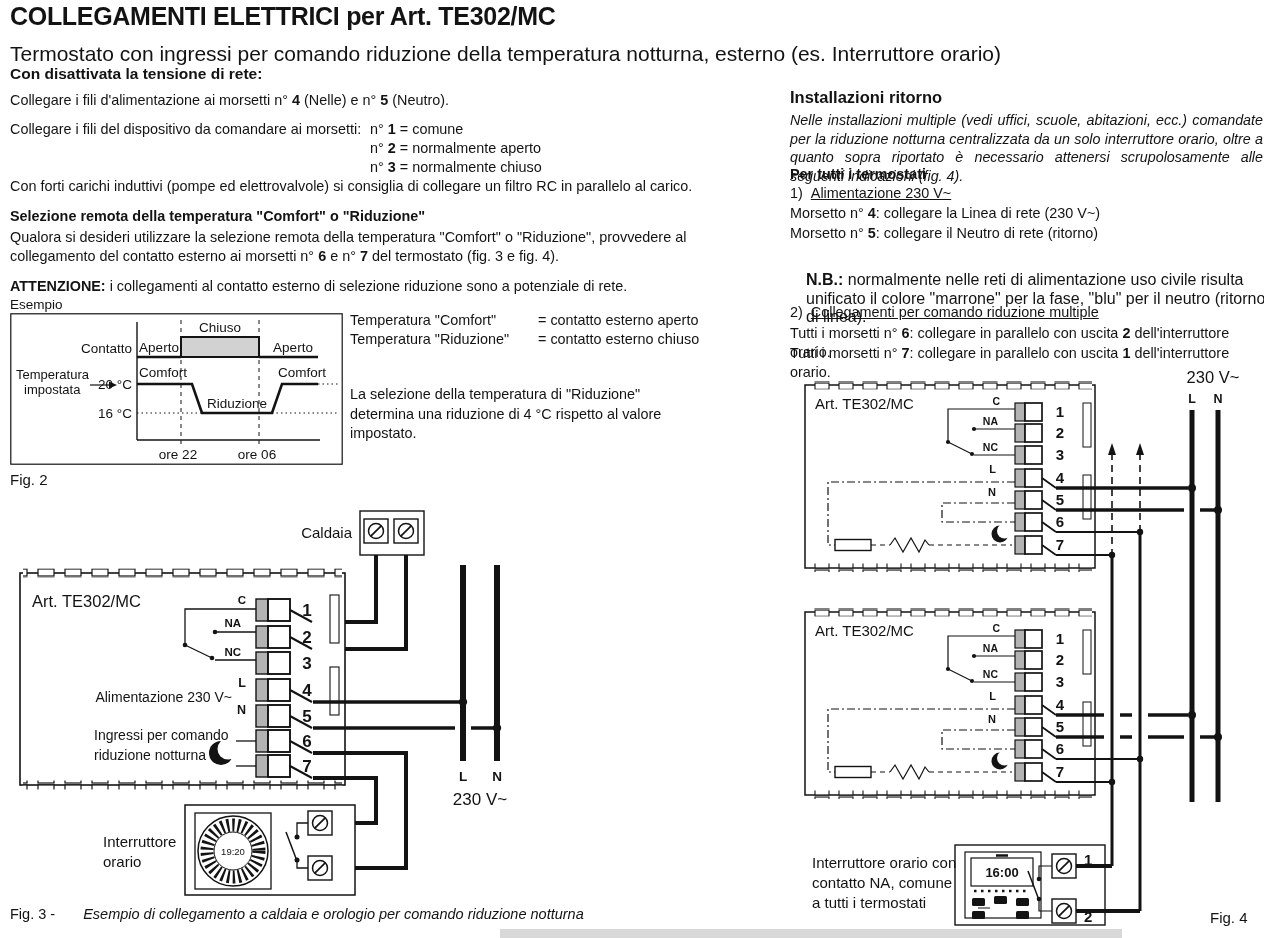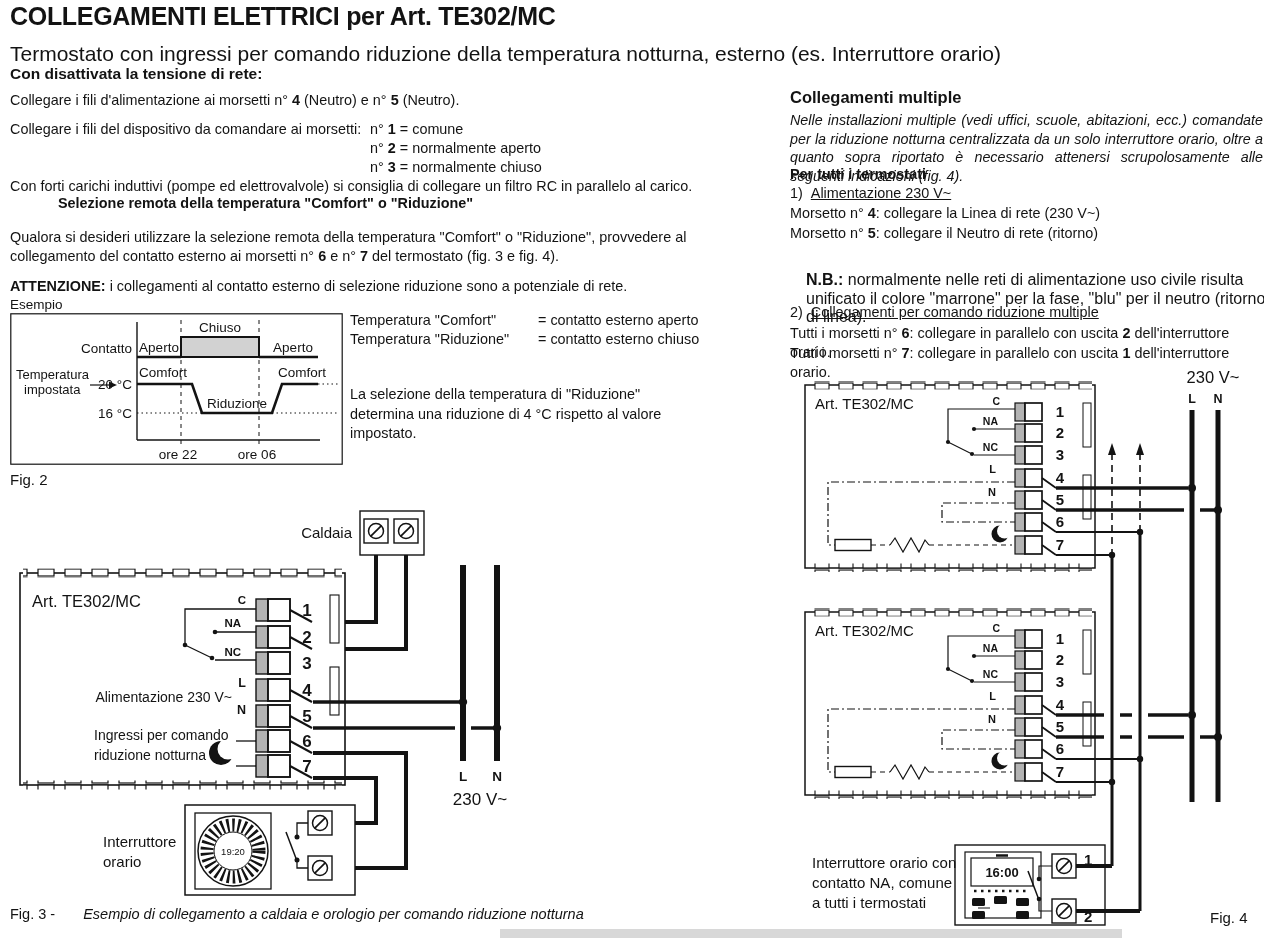--- a/index.html
+++ b/index.html
@@ -19,31 +19,31 @@
   .row2col{display:flex;}
   .row2col .c1{width:188px;}
 </style>
 </head>
 <body>
 
 <h1 class="abs" style="left:10px;top:2px;font-size:25px;letter-spacing:-0.3px;margin:0;text-align:right;">COLLEGAMENTI ELETTRICI per Art. TE302/MC</h1>
 <p class="abs" style="left:10px;top:42px;font-size:21px;margin:0;">Termostato con ingressi per comando riduzione della temperatura notturna, esterno (es. Interruttore orario)</p>
 <p class="abs b" style="left:10px;top:65px;font-size:15.5px;margin:0;text-align:center;">Con disattivata la tensione di rete:</p>
 
-<p class="abs t14" style="left:10px;top:91px;"><span>Collegare i fili d'alimentazione ai morsetti n° </span><span class="b">4</span><span> (Neutro) e n° </span><span class="b">5</span><span> (Neutro).</span></p>
+<p class="abs t14" style="left:10px;top:91px;"><span>Collegare i fili d'alimentazione ai morsetti n° </span><span class="b">4</span><span> (Nelle) e n° </span><span class="b">5</span><span> (Neutro).</span></p>
 
 <p class="abs t14" style="left:10px;top:120px;">Collegare i fili del dispositivo da comandare ai morsetti:</p>
 <div class="abs t14" style="left:370px;top:120px;">
   <div><span>n° </span><span class="b">1</span><span> = comune</span></div>
   <div><span>n° </span><span class="b">2</span><span> = normalmente aperto</span></div>
   <div><span>n° </span><span class="b">3</span><span> = normalmente chiuso</span></div>
 </div>
 
 <p class="abs t14" style="left:10px;top:177px;width:700px;">Con forti carichi induttivi (pompe ed elettrovalvole) si consiglia di collegare un filtro RC in parallelo al carico.</p>
-<p class="abs t14 b" style="left:10px;top:194px;margin-left:48px;">Selezione remota della temperatura "Comfort" o "Riduzione"</p>
+<p class="abs t14 b" style="left:10px;top:207px;">Selezione remota della temperatura "Comfort" o "Riduzione"</p>
 <p class="abs t14" style="left:10px;top:228px;width:688px;"><span>Qualora si desideri utilizzare la selezione remota della temperatura "Comfort" o "Riduzione", provvedere al collegamento del contatto esterno ai morsetti n° </span><span class="b">6</span><span> e n° </span><span class="b">7</span><span> del termostato (fig. 3 e fig. 4).</span></p>
 <p class="abs t14" style="left:10px;top:277px;width:700px;"><span class="b">ATTENZIONE:</span><span> i collegamenti al contatto esterno di selezione riduzione sono a potenziale di rete.</span></p>
 <p class="abs" style="left:10px;top:297px;font-size:13.5px;margin:0;">Esempio</p>
 
 <svg class="abs" style="left:10px;top:313px;" width="333" height="152" viewBox="0 0 333 152">
   <rect x="0.8" y="0.8" width="331.4" height="150.4" fill="#fff" stroke="#131313" stroke-width="1.2"></rect>
 
   <line x1="127" y1="9" x2="127" y2="127" stroke="#131313" stroke-width="1.4"></line>
   <line x1="127" y1="127" x2="310" y2="127" stroke="#131313" stroke-width="1.4"></line>
   <line x1="171" y1="7" x2="171" y2="134" stroke="#131313" stroke-width="1" stroke-dasharray="4 4"></line>
@@ -81,21 +81,21 @@
       <span class="c1">Temperatura "Comfort"</span>
       <span>= contatto esterno aperto</span>
     </div>
   <div class="row2col">
       <span class="c1">Temperatura "Riduzione"</span>
       <span>= contatto esterno chiuso</span>
     </div>
 </div>
 <p class="abs t14" style="left:350px;top:385px;width:322px;line-height:19.5px;">La selezione della temperatura di "Riduzione" determina una riduzione di 4 °C rispetto al valore impostato.</p>
 
-<p class="abs b" style="left:790px;top:88px;font-size:16.5px;margin:0;">Collegamenti multiple</p>
+<p class="abs b" style="left:790px;top:88px;font-size:16.5px;margin:0;">Installazioni ritorno</p>
 <p class="abs just" style="left:790px;top:111px;width:473px;font-size:14.3px;line-height:18.6px;margin:0;">Nelle installazioni multiple (vedi uffici, scuole, abitazioni, ecc.) comandate per la riduzione notturna centralizzata da un solo interruttore orario, oltre a quanto sopra riportato è necessario attenersi scrupolosamente alle seguenti indicazioni (fig. 4).</p>
 <p class="abs t14 b" style="left:790px;top:165px;">Per tutti i termostati</p>
 <p class="abs t14" style="left:790px;top:184px;"><span>1)</span>&nbsp;&nbsp;<span class="u">Alimentazione 230 V~</span></p>
 <p class="abs t14" style="left:790px;top:204px;"><span>Morsetto n° </span><span class="b">4</span><span>: collegare la Linea di rete (230 V~)</span></p>
 <p class="abs t14" style="left:790px;top:224px;"><span>Morsetto n° </span><span class="b">5</span><span>: collegare il Neutro di rete (ritorno)</span></p>
 <p class="abs" style="left:790px;top:255px;width:473px;font-size:16px;line-height:18.6px;margin:16px;"><span class="b">N.B.:</span><span> normalmente nelle reti di alimentazione uso civile risulta unificato il colore "marrone" per la fase, "blu" per il neutro (ritorno di linea).</span></p>
 <p class="abs t14" style="left:790px;top:303px;"><span>2)</span>&nbsp;&nbsp;<span class="u">Collegamenti per comando riduzione multiple</span></p>
 <p class="abs t14" style="left:790px;top:324px;"><span>Tutti i morsetti n° </span><span class="b">6</span><span>: collegare in parallelo con uscita </span><span class="b">2</span><span> dell'interruttore orario.</span></p>
 <p class="abs t14" style="left:790px;top:344px;"><span>Tutti i morsetti n° </span><span class="b">7</span><span>: collegare in parallelo con uscita </span><span class="b">1</span><span> dell'interruttore orario.</span></p>
 

